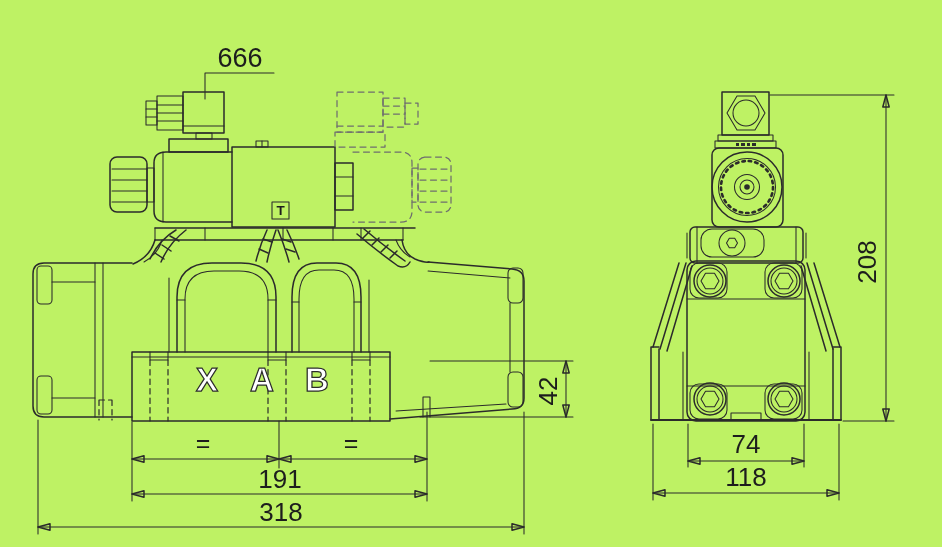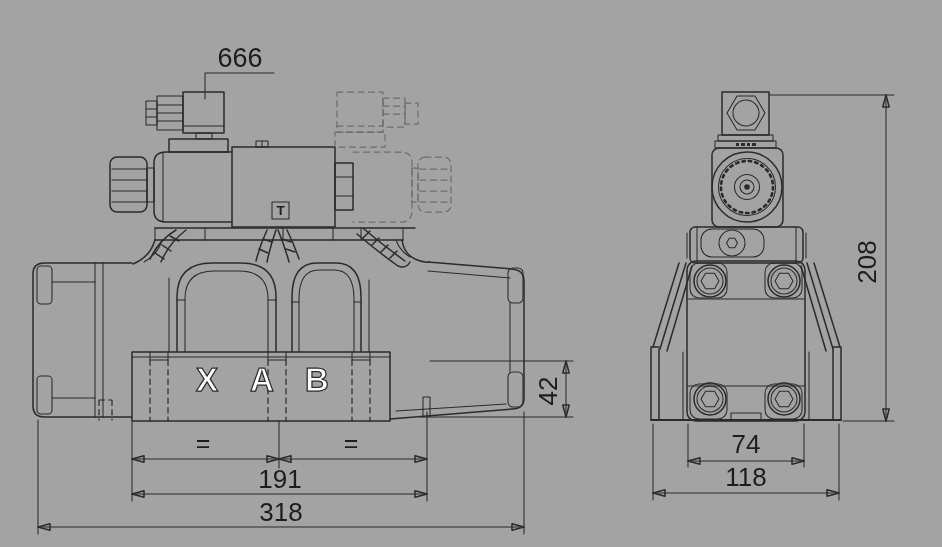--- a/index.html
+++ b/index.html
@@ -1,16 +1,16 @@
 <!DOCTYPE html>
 <html><head>
 <meta charset="utf-8">
 <style>
   html,body{margin:0;padding:0;background:#ffffff;}
-  .stage{width:942px;height:547px;background:#a3a3a3;position:relative;overflow:hidden;
+  .stage{width:942px;height:547px;background:#bef264;position:relative;overflow:hidden;
          font-family:"Liberation Sans",sans-serif;}
   svg{display:block;}
   
   svg path, svg rect, svg line, svg circle, svg polygon, svg polyline{
     fill:none;stroke:#2b2b2b;stroke-width:1.5;stroke-linecap:round;stroke-linejoin:round;}
   .w2{stroke-width:1.8;}
   .thin{stroke-width:1.05;}
   .dim{stroke-width:1.05;}
   .dashed{stroke:#6e6e6e;stroke-width:1.25;stroke-dasharray:6 4.5;}
   .dashport{stroke-width:1.2;stroke-dasharray:5.5 4;}

